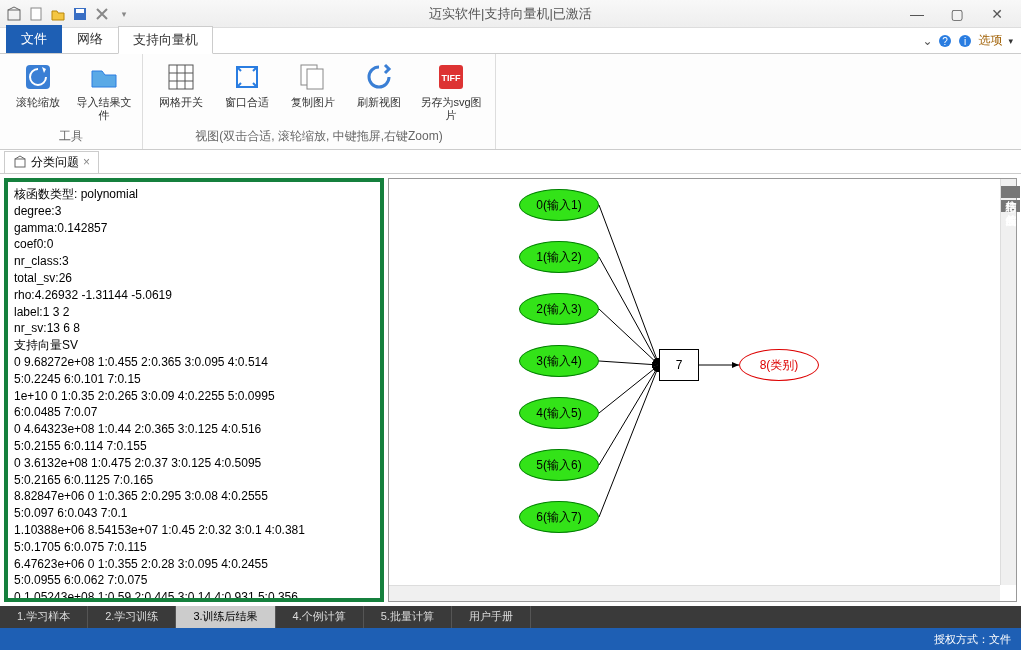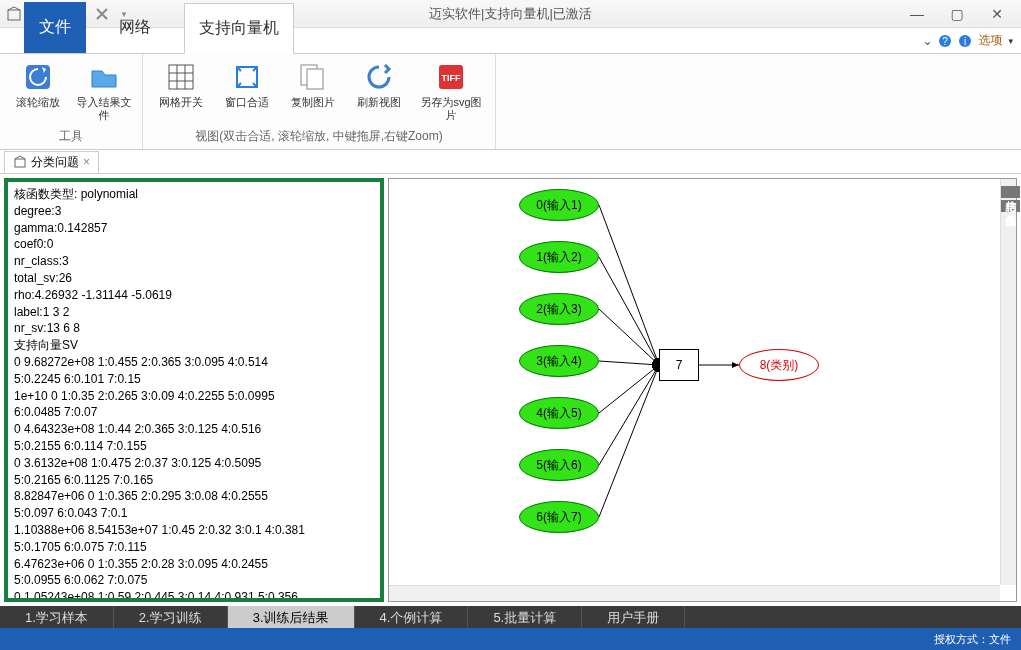--- a/index.html
+++ b/index.html
@@ -4,21 +4,21 @@
 <style>
 * { box-sizing: border-box; margin: 0; padding: 0; font-family: "Microsoft YaHei", sans-serif; }
 body { width: 1021px; height: 650px; overflow: hidden; background: #fff; display: flex; flex-direction: column; font-size: 12px; }
 .titlebar { height: 28px; background: linear-gradient(#f8f8f8,#eee); display: flex; align-items: center; padding: 0 4px; border-bottom: 1px solid #ddd; position: relative; }
 .titlebar .qat { display: flex; gap: 2px; align-items: center; }
 .qat-btn { width: 20px; height: 20px; display: flex; align-items: center; justify-content: center; cursor: pointer; }
 .title-text { position:absolute; left:50%; transform:translateX(-50%); color: #555; font-size: 13px; }
 .winbtns { margin-left: auto; display: flex; gap: 0; }
 .winbtn { width: 40px; height: 24px; display: flex; align-items: center; justify-content: center; color: #555; cursor: pointer; font-size: 14px; }
 .ribbon-tabs { height: 26px; background: #fff; display: flex; align-items: flex-end; border-bottom: 1px solid #ccc; padding-left: 6px; position: relative; }
-.rtab { padding: 14px 14px; font-size: 16px; color: #333; cursor: pointer; border: 1px solid transparent; margin-left: 18px; }
+.rtab { padding: 4px 14px; font-size: 13px; color: #333; cursor: pointer; border: 1px solid transparent; }
 .rtab.file { background: #1e5fb4; color: #fff; }
 .rtab.active { border: 1px solid #ccc; border-bottom: 1px solid #fff; background: #fff; margin-bottom: -1px; }
 .ribbon-right { position:absolute; right:8px; top:4px; display:flex; gap:6px; align-items:center; color:#1e5fb4; }
 .ribbon { height: 96px; background: #fdfdfd; border-bottom: 1px solid #ccc; display: flex; }
 .rgroup { border-right: 1px solid #ddd; padding: 4px 8px; display: flex; flex-direction: column; }
 .rgroup-items { display: flex; gap: 6px; flex: 1; align-items: flex-start; }
 .ritem { display: flex; flex-direction: column; align-items: center; width: 60px; cursor: pointer; padding: 2px; }
 .ritem .ricon { width: 34px; height: 34px; margin-bottom: 2px; display: flex; align-items: center; justify-content: center; }
 .ritem .rlabel { font-size: 11px; text-align: center; line-height: 1.2; color: #333; }
 .rgroup-label { text-align: center; font-size: 12px; color: #666; padding-top: 4px; }
@@ -29,21 +29,21 @@
 .leftpane { width: 380px; border: 4px solid #15803d; margin: 4px 2px 4px 4px; overflow: auto; font-family: "Courier New", monospace; font-size: 12px; padding: 4px 6px; line-height: 1.4; }
 .rightpane { flex: 1; border: 1px solid #999; margin: 4px 4px 4px 2px; overflow: auto; position: relative; background: #fff; }
 .canvas { position: absolute; width: 1000px; height: 600px; }
 .node { position: absolute; border: 1px solid #000; border-radius: 50%/50%; width: 80px; height: 32px; display: flex; align-items: center; justify-content: center; font-size: 12px; }
 .node.green { background: #33e318; border-color: #008000; }
 .node.red { background: #fff; border-color: #d00; color: #d00; }
 .node.box { border-radius: 0; background: #fff; width: 40px; }
 .sidepanel { position: absolute; right: 0; top: 186px; width: 20px; }
 .sidetab { writing-mode: vertical-rl; background: #777; color: #fff; font-size: 11px; padding: 6px 2px; margin-bottom: 2px; cursor: pointer; text-align: center; }
 .bottom-tabs { height: 22px; background: #3a3a3a; display: flex; }
-.btab { padding: 3px 25px; color: #ddd; font-size: 13px; border-right: 1px solid #555; cursor: pointer; }
+.btab { padding: 3px 17px; color: #ddd; font-size: 11px; border-right: 1px solid #555; cursor: pointer; }
 .btab.active { background: #ccc; color: #000; }
 .statusbar { height: 22px; background: #1e5fb4; color: #fff; display: flex; align-items: center; justify-content: flex-end; padding: 8px 10px; font-size: 11px; }
 .scrollbar-v { position:absolute; right:0; top:0; bottom:16px; width:16px; background:#f0f0f0; border-left:1px solid #ddd;}
 .scrollbar-h { position:absolute; left:0; right:16px; bottom:0; height:16px; background:#f0f0f0; border-top:1px solid #ddd;}
 svg.arrows { position:absolute; top:0; left:0; pointer-events:none; }
 </style>
 </head>
 <body>
 
 <div class="titlebar">

